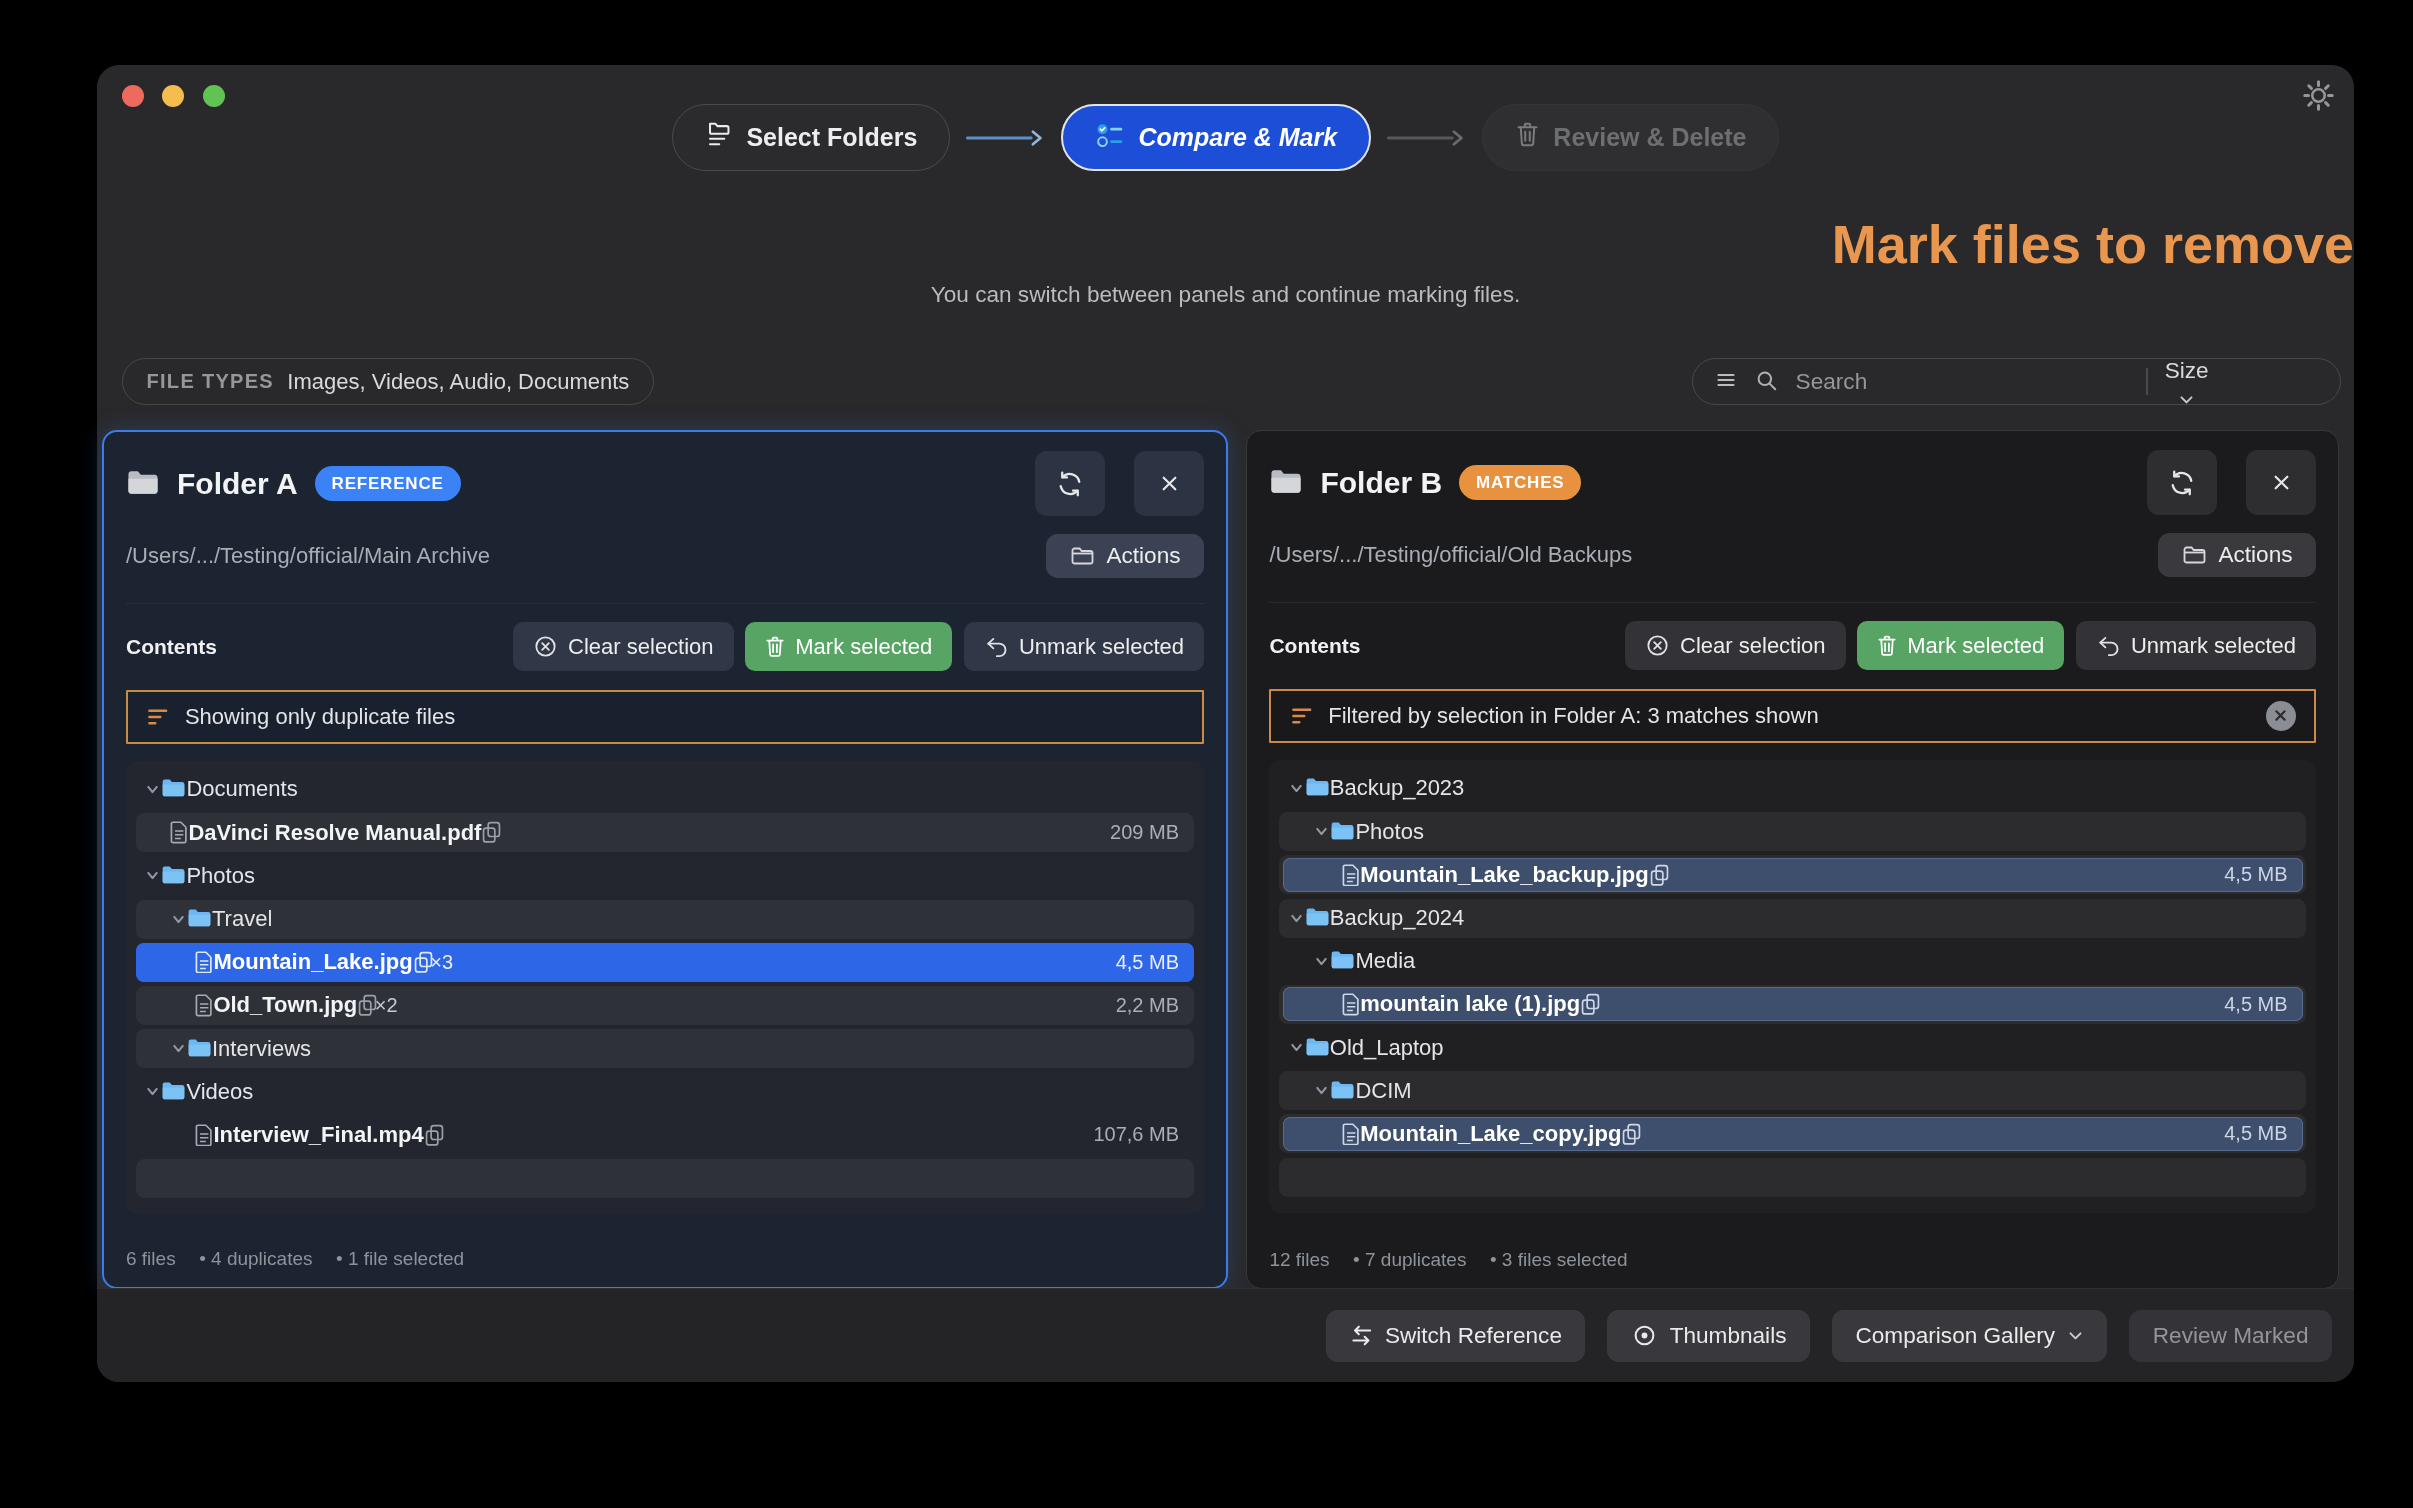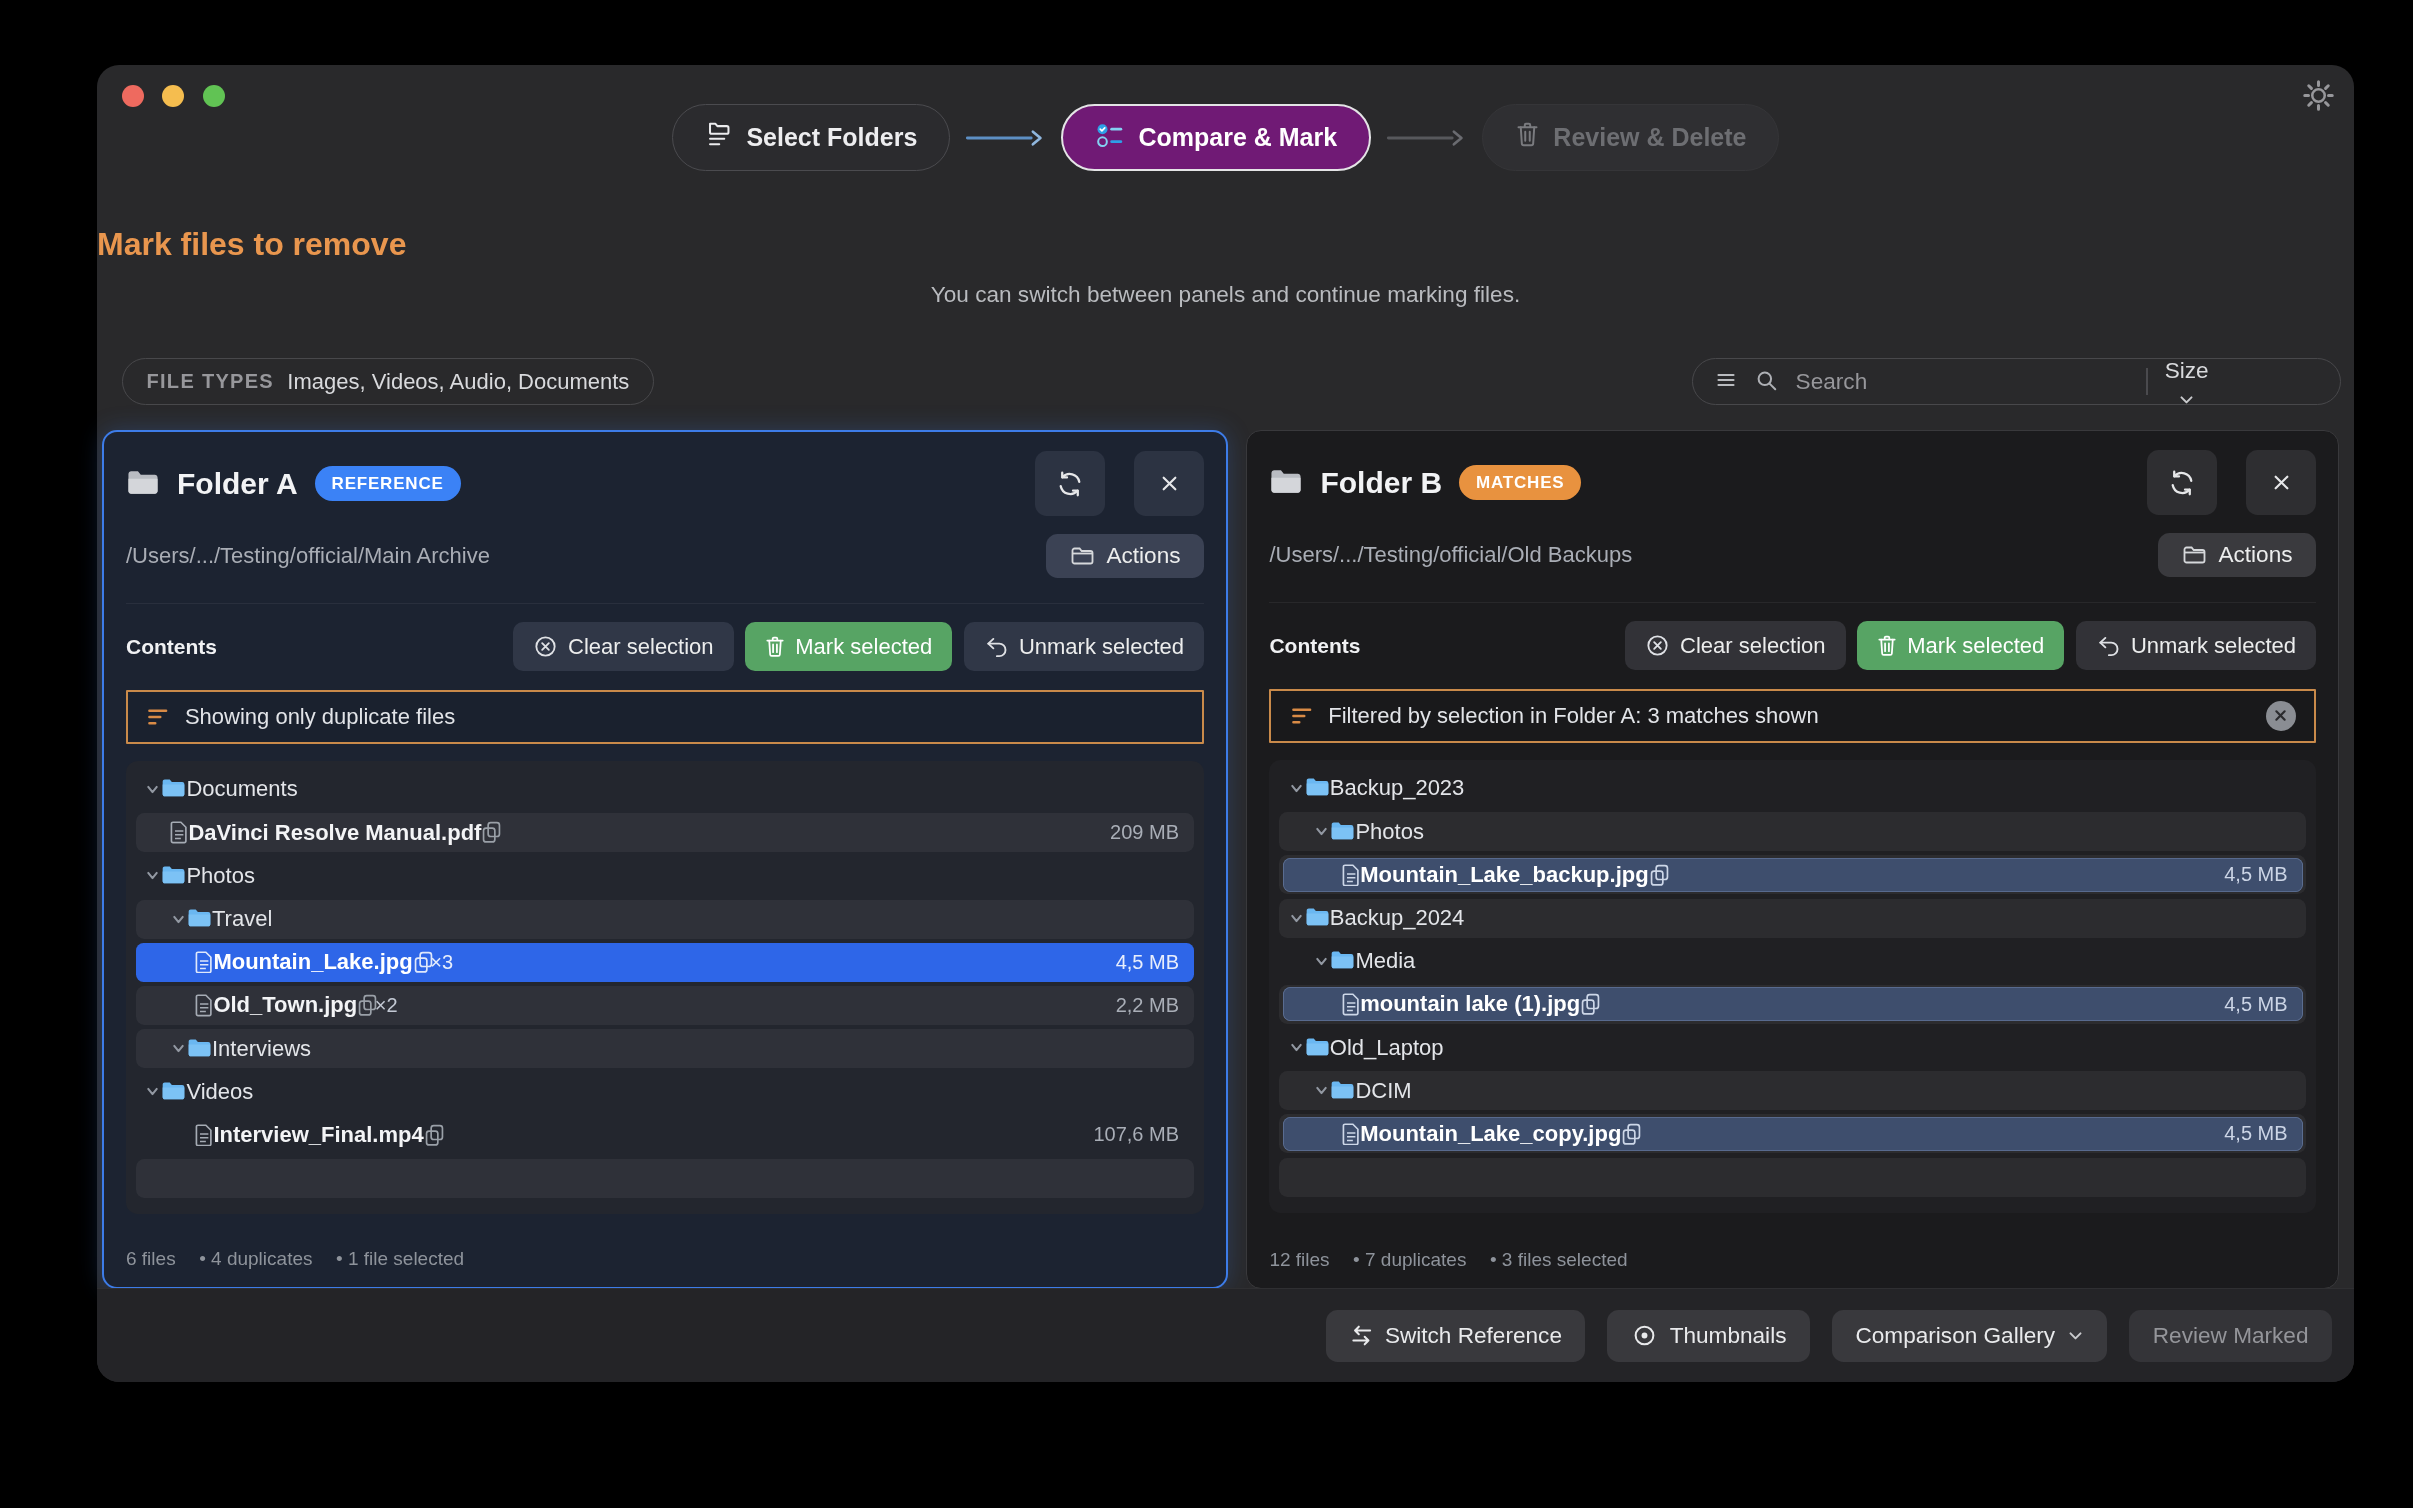--- a/index.html
+++ b/index.html
@@ -12,25 +12,25 @@
   .traffic { position:absolute; left:25px; top:20px; display:flex; gap:18.4px; z-index:5; }
   .light { width:22px; height:22px; border-radius:50%; }
   .light.red{background:#ee6a5f;} .light.yellow{background:#f5bd4f;} .light.green{background:#61c354;}
   .gear-btn { position:absolute; right:18.4px; top:13.4px; z-index:5; }
 
   
   .stepper { display:flex; justify-content:center; align-items:center; padding-top:39px; }
   .step { height:67px; border-radius:35px; display:flex; align-items:center; gap:13.4px;
           padding:0 32px; font-size:25px; font-weight:600; }
   .step.done   { border:1.7px solid #4b4b4f; background:#2b2b2e; color:#ededef; }
-  .step.active { border:2.5px solid #e4e4e6; background:#701a75; color:#ffffff; }
+  .step.active { border:2.5px solid #e4e4e6; background:#1d4ed8; color:#ffffff;font-style:italic; }
   .step.disabled { border:1.7px solid #353538; background:#2f2f32; color:#6d6e72; }
   .conn { margin:0 13.4px; display:flex; align-items:center; }
 
-  .page-title { text-align:left; margin-top:50px; font-size:32px; font-weight:700; color:#e9964e; line-height:47px;}
+  .page-title { text-align:right; margin-top:50px; font-size:54px; font-weight:700; color:#e9964e; line-height:47px;}
   .page-sub   { text-align:center; margin-top:13.4px; font-size:22.6px; color:#b9bbbf; line-height:27px;}
 
   
   .filter-row { margin-top:49px; display:flex; align-items:center; padding:0 13.4px 0 25px; height:49px; }
   .ft-pill { height:47px; border:1.7px solid #48484b; border-radius:25px; display:flex;
              align-items:center; gap:13.4px; padding:0 23.5px; }
   .ft-label { font-size:20px; color:#97979b; letter-spacing:1.3px; font-weight:600; }
   .ft-value { font-size:22px; color:#d9dadd; }
   .search-pill { margin-left:auto; width:649px; height:47px; border:1.7px solid #48484b;
                  border-radius:25px; display:flex; align-items:center; gap:17px; padding:0 22px; }

